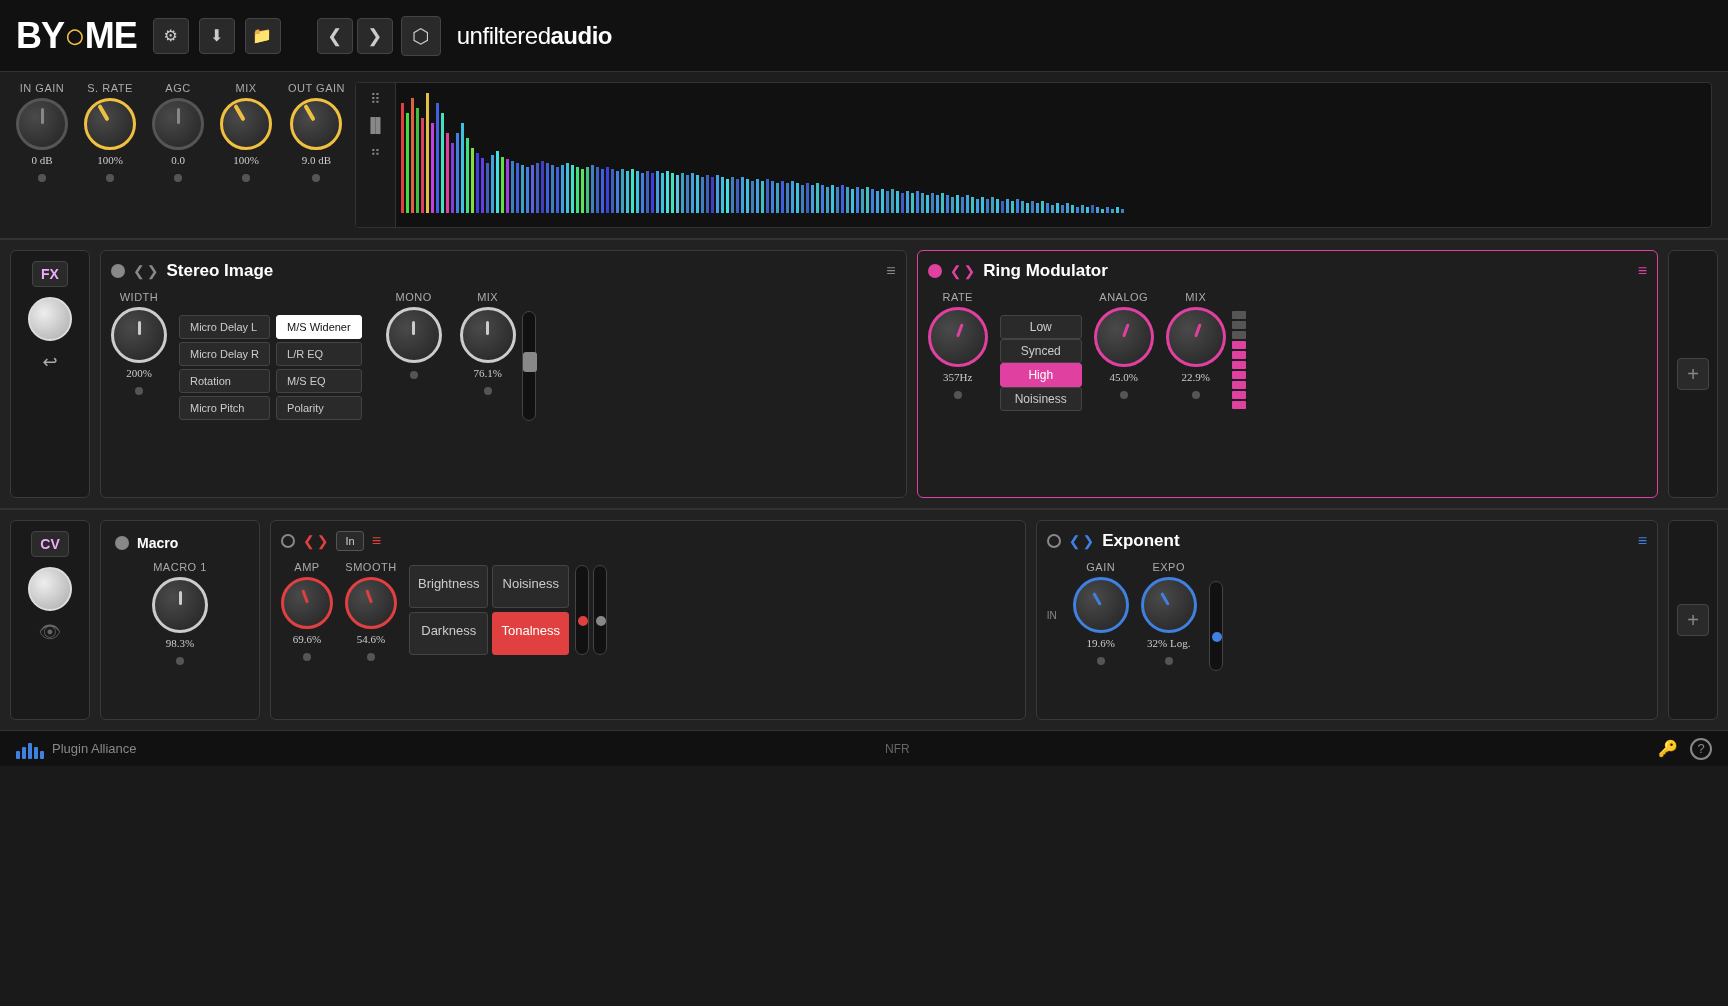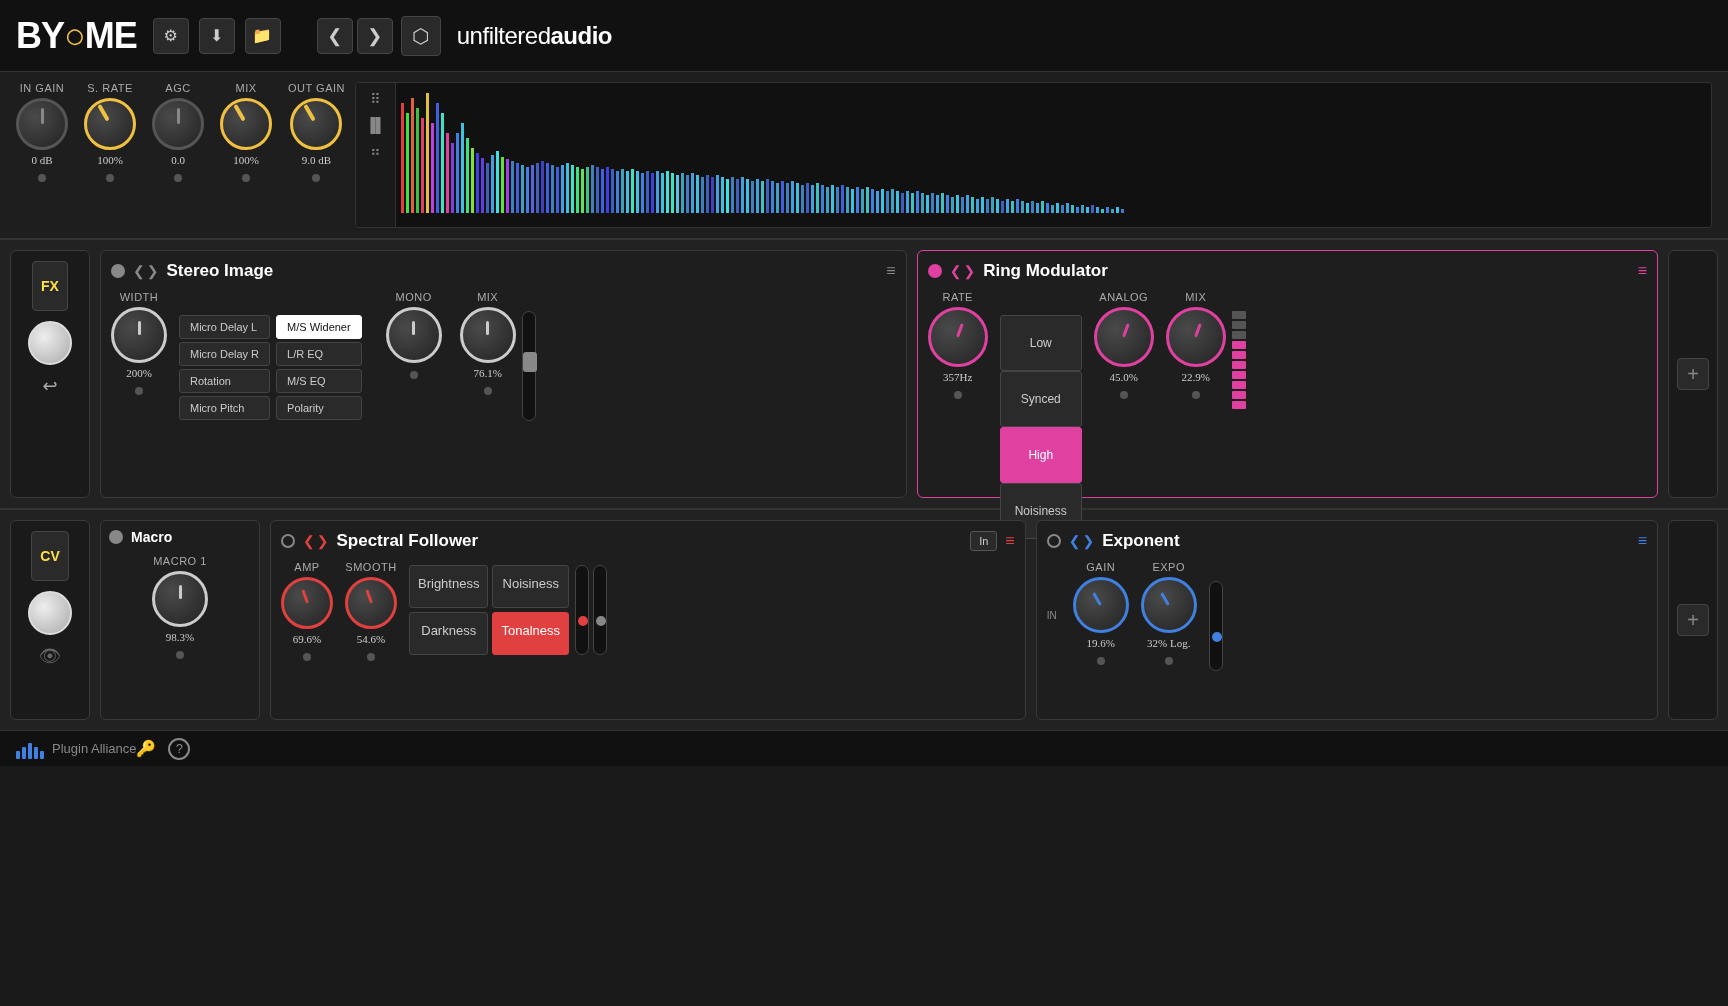--- a/index.html
+++ b/index.html
@@ -225,23 +225,23 @@
       border-radius: 6px;
       display: flex;
       flex-direction: column;
       align-items: center;
       padding: 10px 6px;
       gap: 10px;
     }
     .side-panel-label {
       font-size: 14px;
       font-weight: 700;
-      color: #fde047;
+      color: #f0abfc;
       background: #2a2a2a;
-      padding: 16px 8px;
+      padding: 4px 8px;
       border-radius: 4px;
       border: 1px solid #444;
     }
     .side-btn {
       width: 44px; height: 44px;
       background: radial-gradient(circle at 35% 35%, #555, #222);
       border: 2px solid #666;
       border-radius: 50%;
       cursor: pointer;
     }
@@ -351,21 +351,21 @@
       color: #ccc;
       cursor: pointer;
       white-space: nowrap;
     }
     .si-tab.active {
       background: #fff;
       color: #111;
       border-color: #fff;
     }
     .rm-range-btn {
-      padding: 20px 14px;
+      padding: 4px 14px;
       background: #2a2a2a;
       border: 1px solid #444;
       border-radius: 3px;
       font-size: 12px;
       color: #ccc;
       cursor: pointer;
       text-align: center;
     }
     .rm-range-btn.active {
       background: #e040a0;
@@ -511,21 +511,21 @@
       display: flex;
       align-items: center;
       justify-content: center;
     }
 
     .macro-panel {
       width: 160px;
       background: #1e1e1e;
       border: 1px solid #3a3a3a;
       border-radius: 6px;
-      padding: 8px;
+      padding: 14px;
     }
 
     .in-label {
       font-size: 10px;
       color: #888;
       margin-bottom: 2px;
     }
 
     
     .sf-in-badge {
@@ -935,21 +935,20 @@
     </div>
   </div>
 
   <div class="plugin-module" style="flex:1.1;">
     <div class="module-header">
       <div class="module-status-dot" style="background:#eee;width:14px;height:14px;border-radius:50%;border:2px solid #888;background:transparent;"></div>
       <div class="module-nav-arrows">
         <span class="module-nav-arrow" style="color:#e04040;">❮</span>
         <span class="module-nav-arrow" style="color:#e04040;">❯</span>
       </div>
-      <div class="module-title">Spectral Follower</div>
       <div class="sf-in-badge">In</div>
       <div class="module-menu-icon" style="color:#e04040;">≡</div>
     </div>
     <div class="module-row">
 
       <div class="si-knob-group">
         <div class="knob-label">AMP</div>
         <div class="knob-sm red" style="width:52px;height:52px;"></div>
         <div class="knob-value">69.6%</div>
         <div class="knob-dot"></div>
@@ -1026,15 +1025,16 @@
   <div class="bottom-logo">
     <div class="pa-bars">
       <div class="pa-bar" style="height:8px;"></div>
       <div class="pa-bar" style="height:12px;"></div>
       <div class="pa-bar" style="height:16px;"></div>
       <div class="pa-bar" style="height:12px;"></div>
       <div class="pa-bar" style="height:8px;"></div>
     </div>
     <span>Plugin Alliance</span>
   </div>
+  <div class="nfr-badge">NFR</div>
   <div class="key-icon">🔑</div>
   <div class="help-icon">?</div>
 </div>
 
 </body></html>

